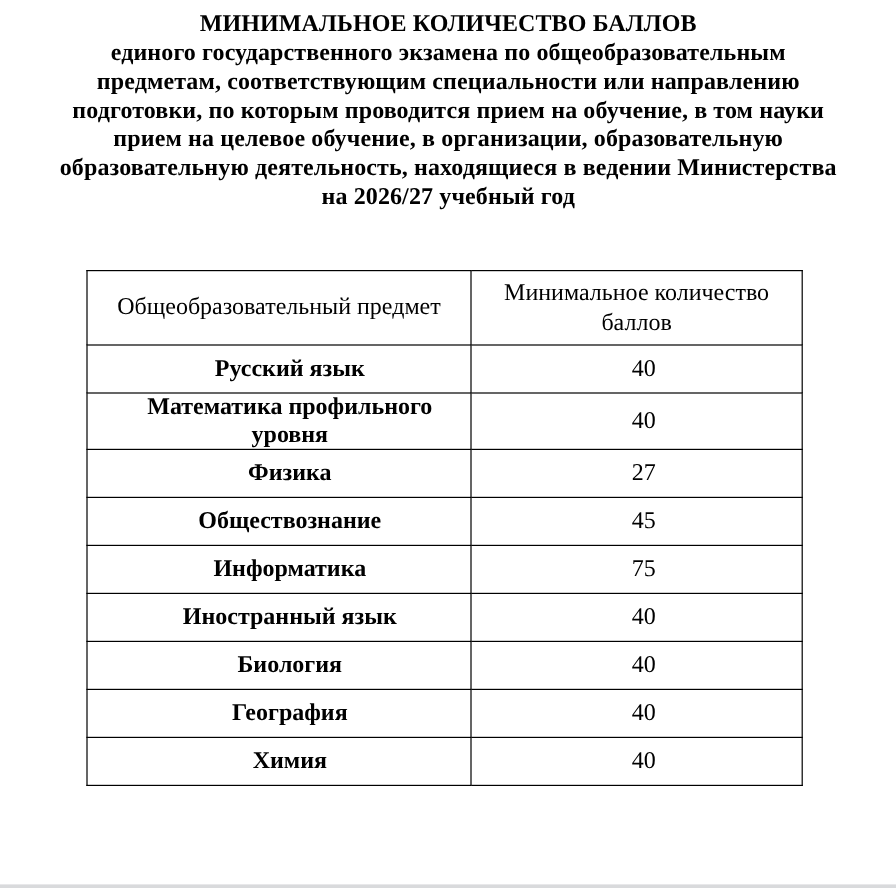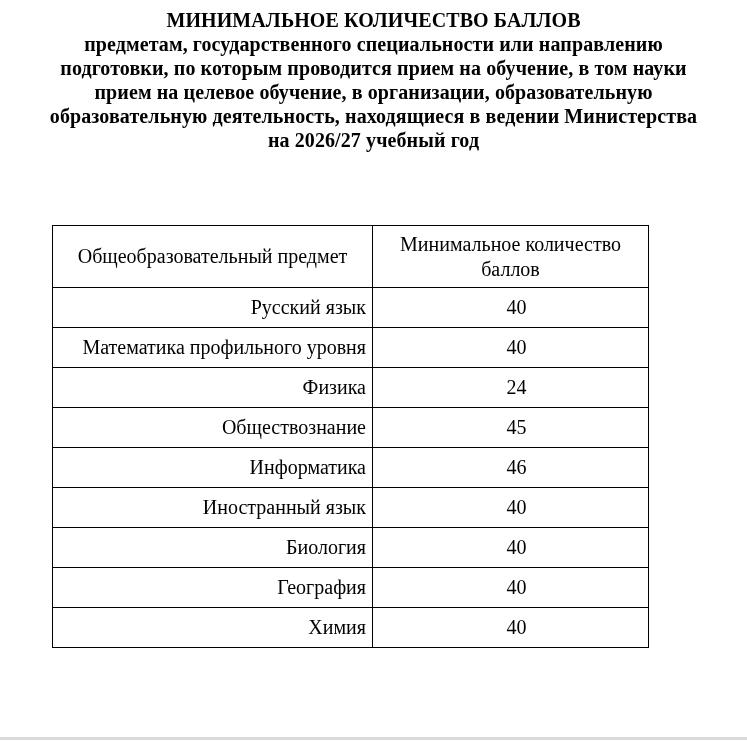--- a/index.html
+++ b/index.html
@@ -21,63 +21,65 @@
     top: 8px; left: 18px; right: 18px;
     text-align: center;
     font-weight: bold;
     font-size: 20px;
     line-height: 24px;
     letter-spacing: 0.1px;
   }
   .doc-title div { white-space: nowrap; }
   table.score-table {
     position: absolute;
-    left: 52px; top: 225px;
+    left: 72px; top: 225px;
     border-collapse: collapse;
     table-layout: fixed;
   }
   .score-table th, .score-table td {
     border: 1.5px solid #000000;
     font-size: 20px;
     font-weight: normal;
     vertical-align: middle;
     background: #ffffff;
   }
   .score-table th {
     height: 62px;
     text-align: center;
     line-height: 25px;
     padding: 2px 14px;
   }
   .col-subject { width: 320px; }
   .col-score   { width: 276px; }
   .score-table td { height: 40px; padding-left: 12px; }
   .score-table td.subject {
-    text-align: right;
+    text-align: center;
     padding-left: 24px;
     padding-right: 6px;
+    font-weight: bold;
   }
   .score-table td.score {
     text-align: center;
   }
   .page-divider {
     position: absolute;
     left: 0; top: 737px;
     width: 747px; height: 3px;
     background: #d9dadc;
   }
 </style>
 </head>
 <body>
 
 <div class="page">
 
   <div class="doc-title">
     <div>МИНИМАЛЬНОЕ КОЛИЧЕСТВО БАЛЛОВ</div>
-    <div>предметам, государственного специальности или направлению</div>
+    <div>единого государственного экзамена по общеобразовательным</div>
+    <div>предметам, соответствующим специальности или направлению</div>
     <div>подготовки, по которым проводится прием на обучение, в том науки</div>
     <div>прием на целевое обучение, в организации, образовательную</div>
     <div>образовательную деятельность, находящиеся в ведении Министерства</div>
     <div>на 2026/27 учебный год</div>
   </div>
 
   <table class="score-table">
     <thead>
       <tr>
         <th class="col-subject">Общеобразовательный предмет</th>
@@ -88,29 +90,29 @@
       <tr>
         <td class="subject">Русский язык</td>
         <td class="score">40</td>
       </tr>
       <tr>
         <td class="subject">Математика профильного уровня</td>
         <td class="score">40</td>
       </tr>
       <tr>
         <td class="subject">Физика</td>
-        <td class="score">24</td>
+        <td class="score">27</td>
       </tr>
       <tr>
         <td class="subject">Обществознание</td>
         <td class="score">45</td>
       </tr>
       <tr>
         <td class="subject">Информатика</td>
-        <td class="score">46</td>
+        <td class="score">75</td>
       </tr>
       <tr>
         <td class="subject">Иностранный язык</td>
         <td class="score">40</td>
       </tr>
       <tr>
         <td class="subject">Биология</td>
         <td class="score">40</td>
       </tr>
       <tr>

